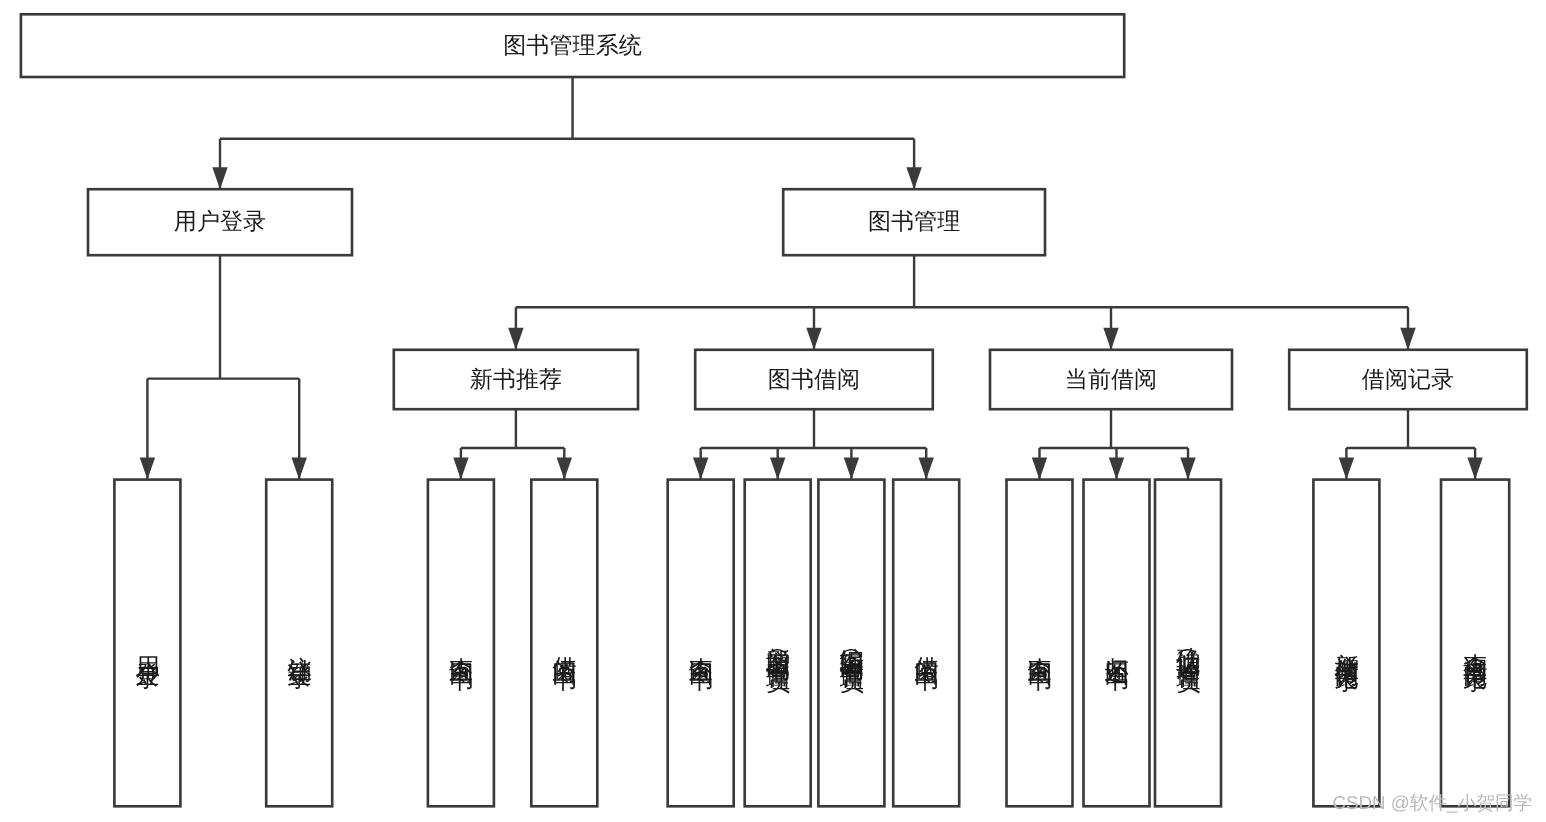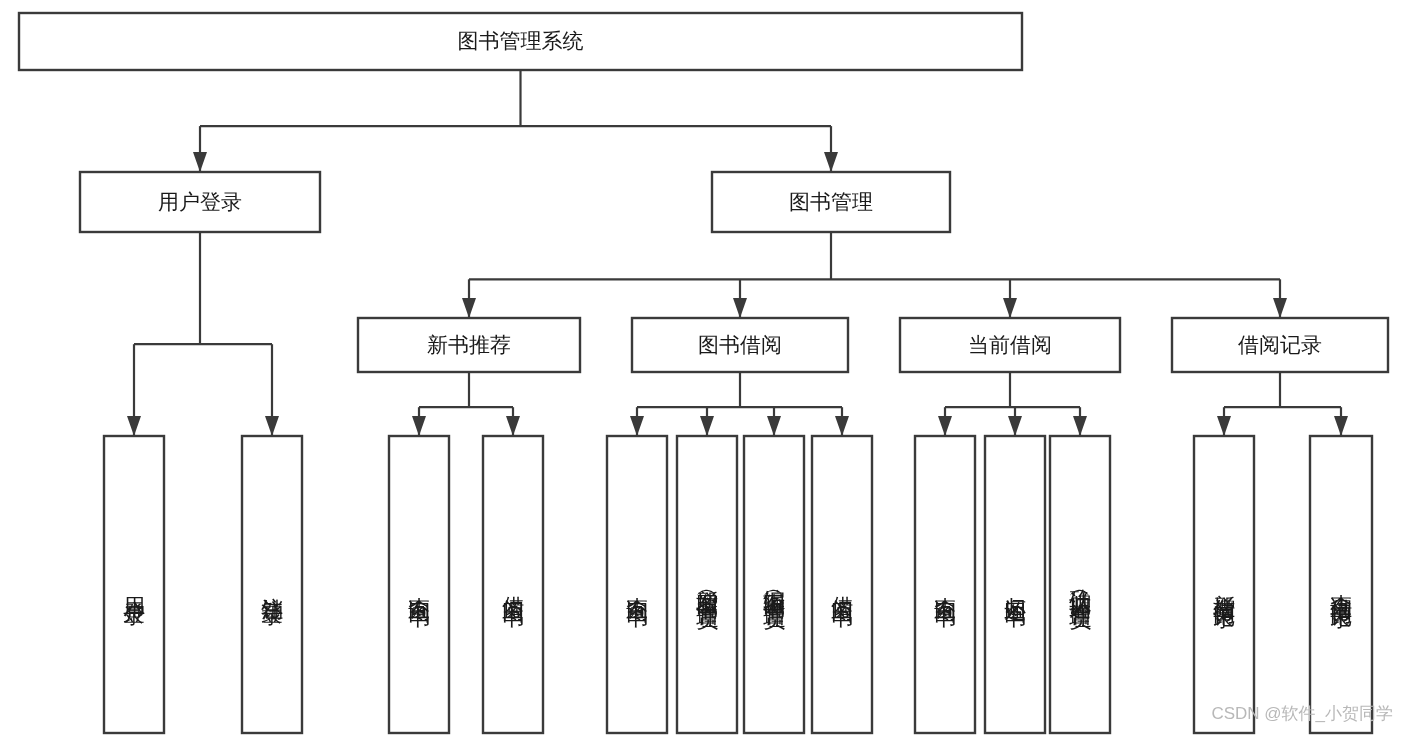--- a/index.html
+++ b/index.html
@@ -58,21 +58,21 @@
     letter-spacing: 3px;
     display: flex;
     align-items: center;
     justify-content: center;
     white-space: nowrap;
     pointer-events: none;
   }
   .watermark {
     position: absolute;
     right: 12px;
-    bottom: 22px;
+    bottom: 6px;
     font-family: "Liberation Sans", "DejaVu Sans", sans-serif;
     font-size: 17px;
     color: #b8b8b8;
     white-space: nowrap;
     user-select: none;
   }
 </style>
 </head>
 <body>
 

